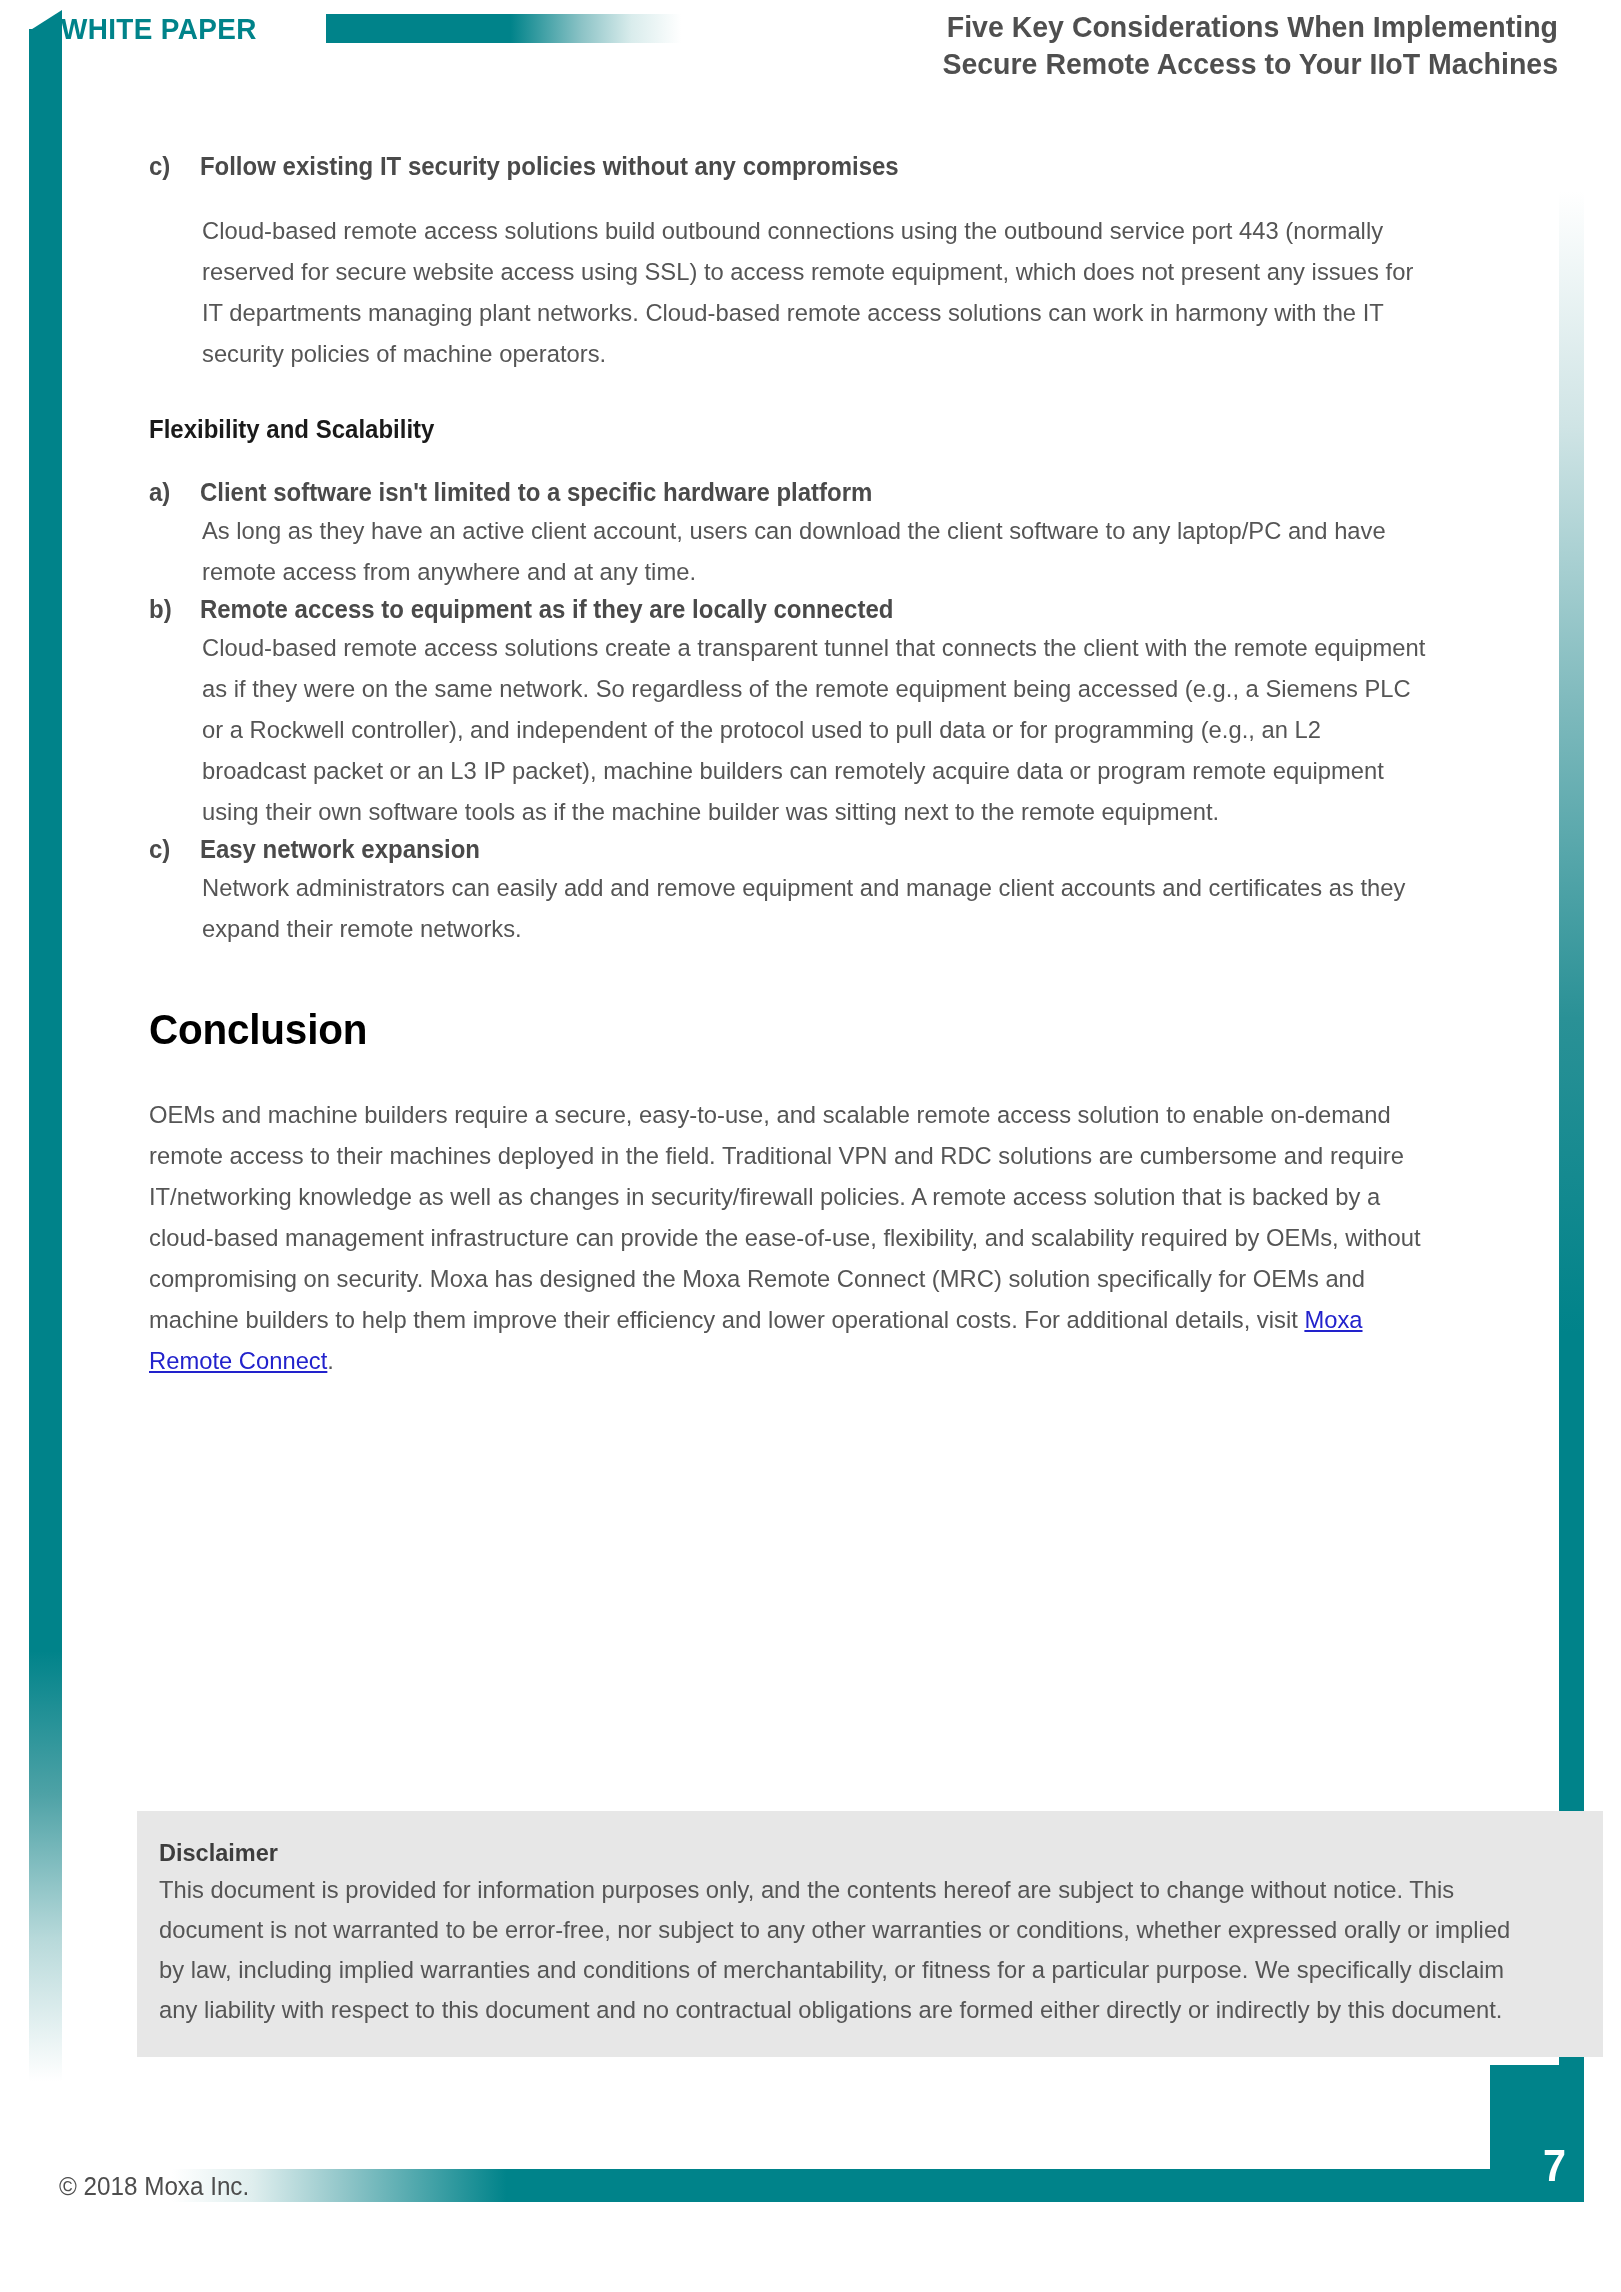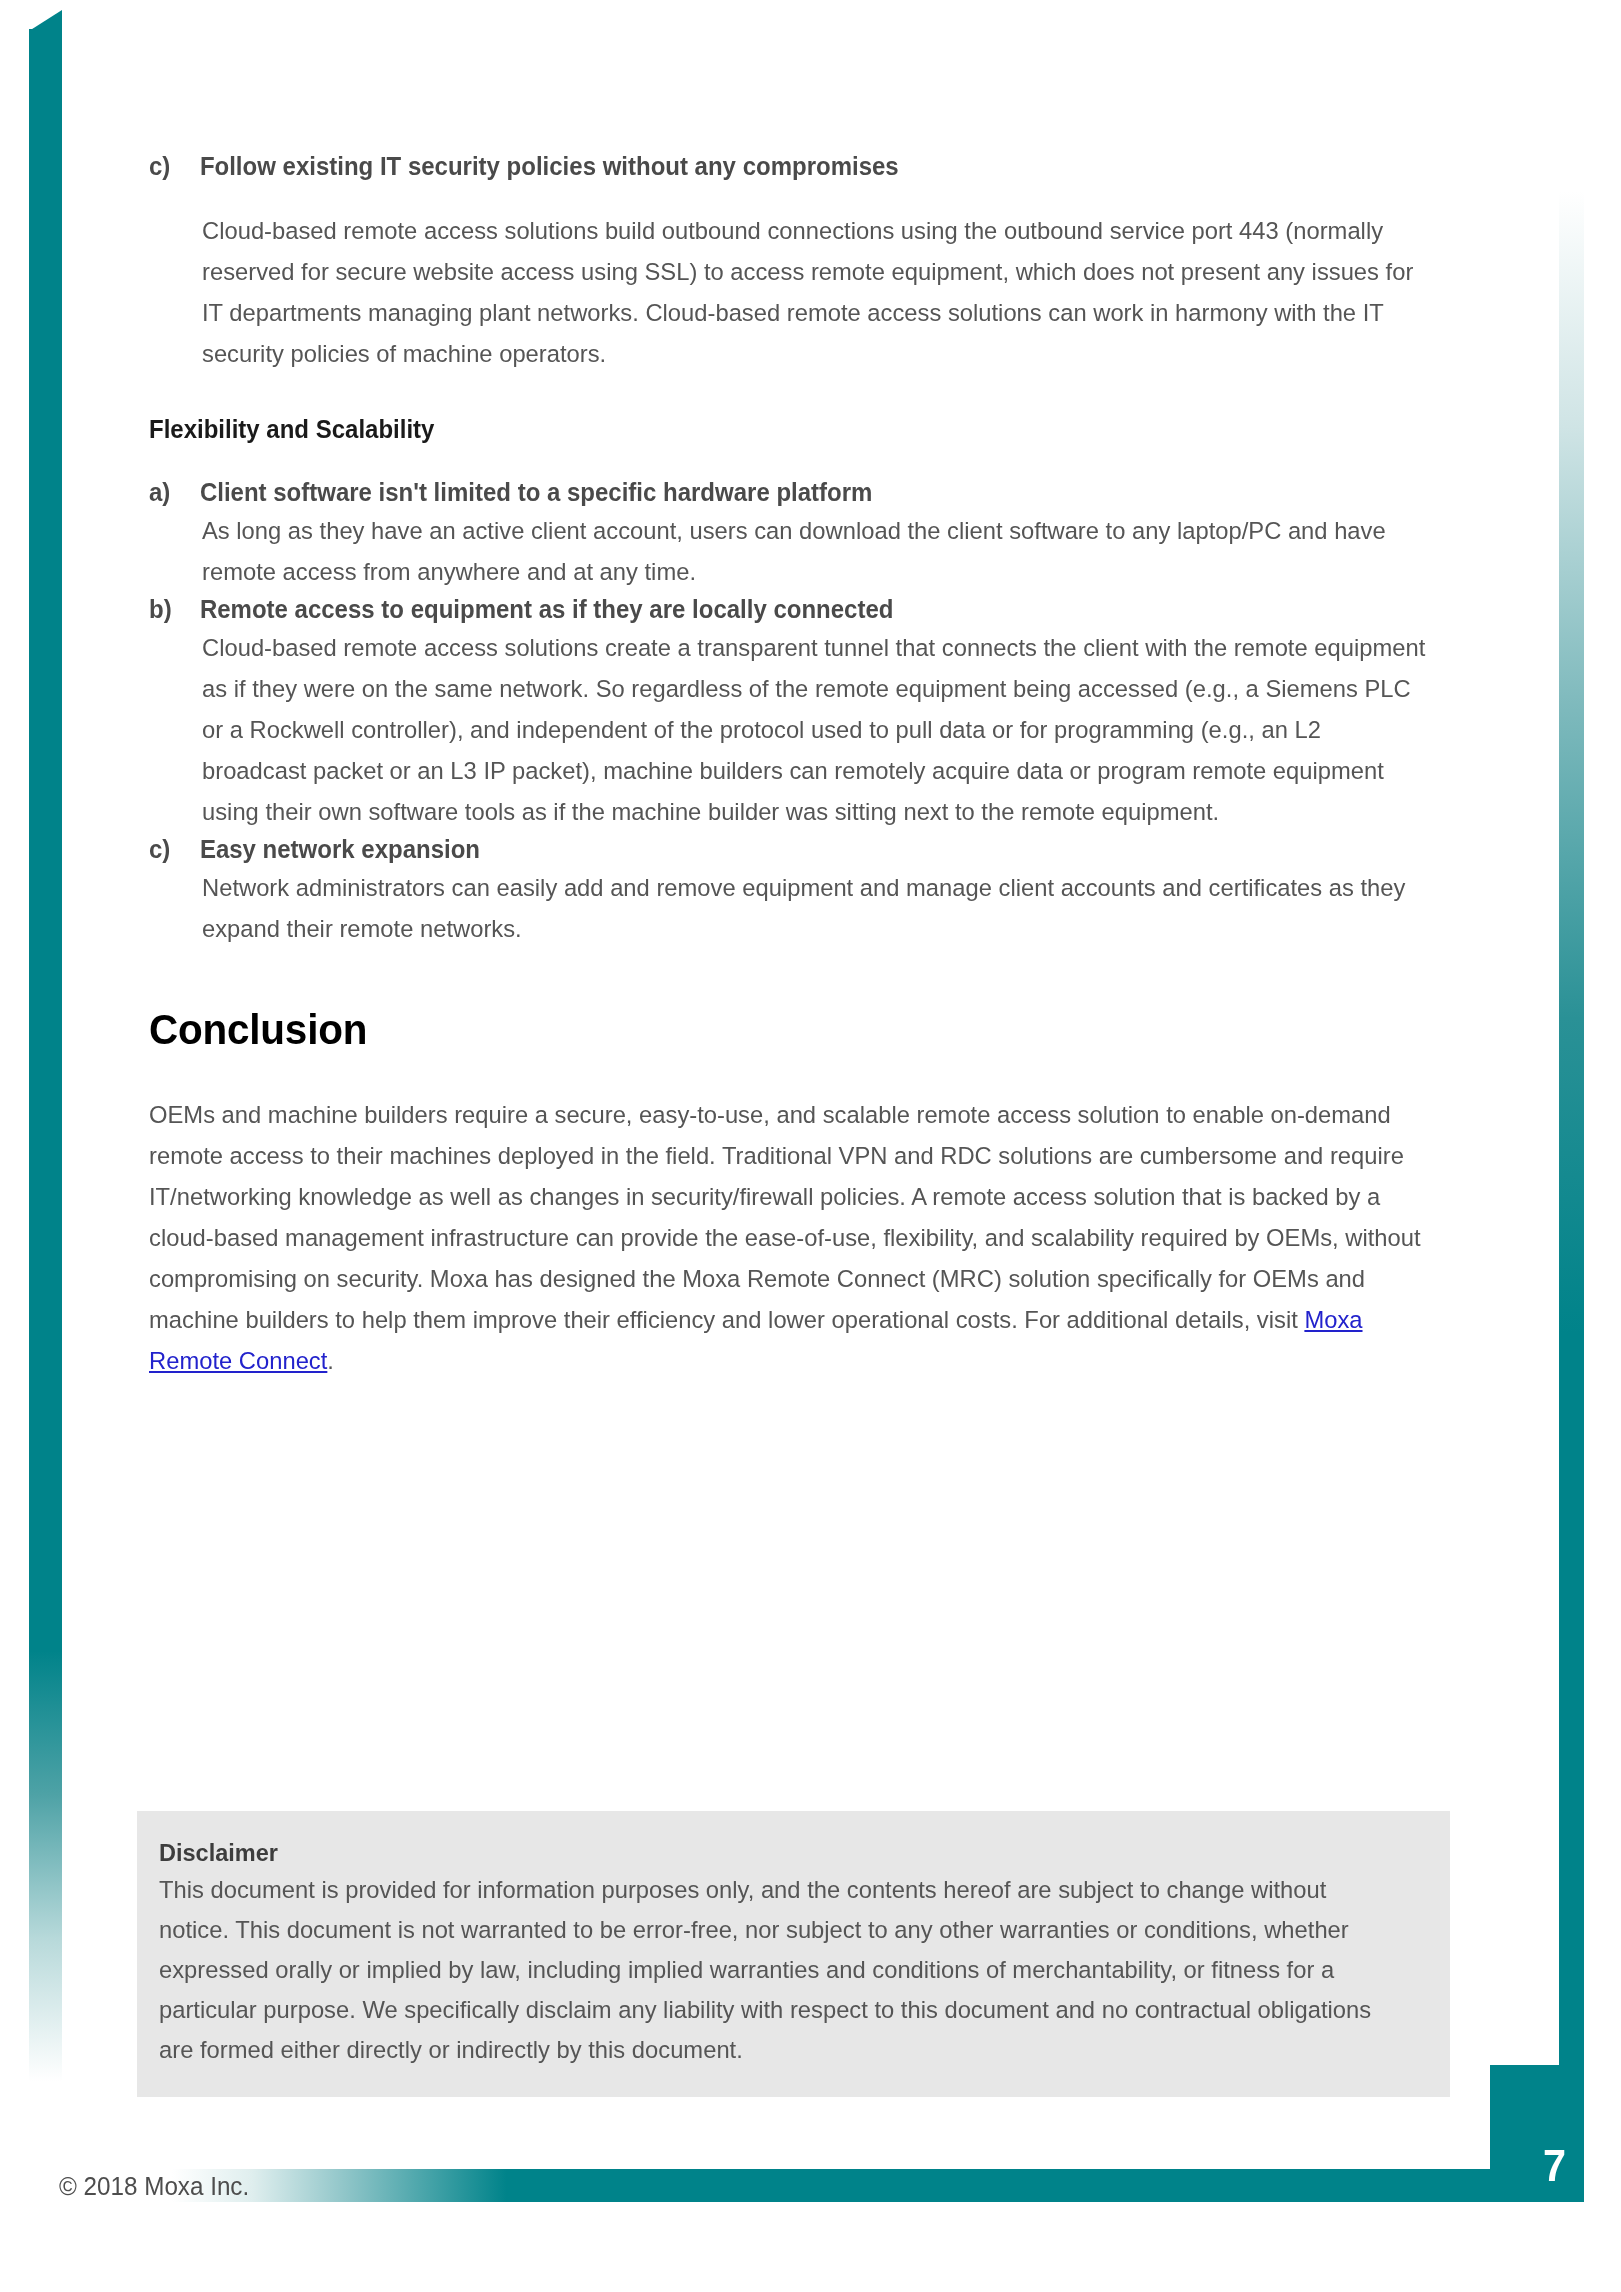--- a/index.html
+++ b/index.html
@@ -182,21 +182,21 @@
   .sp-26 { height: 25.5px; }
   .sp-30 { height: 29px; }
   .sp-40 { height: 39px; }
   .sp-56 { height: 55px; }
 
   
   .disclaimer {
     position: absolute;
     left: 137px;
     top: 1811px;
-    width: 1313px;
+    width: 1466px;
     background: #e7e7e7;
     padding: 23.5px 21.6px 27.4px 21.6px;
     box-sizing: border-box;
   }
   .disclaimer-title {
     color: #3d3d3d;
     font-weight: bold;
     font-size: 24.5px;
     line-height: 35px;
     transform: scaleX(0.96);
@@ -258,20 +258,28 @@
 </head>
 <body>
 
 <div id="page">
 
   <div class="left-bar-tip"></div>
   <div class="left-bar"></div>
 
   <div class="right-bar"></div>
 
+  <div class="header">
+    <div class="wp-label">WHITE PAPER</div>
+    <div class="wp-bar"></div>
+    <div class="header-title">
+      <div>Five Key Considerations When Implementing</div>
+      <div>Secure Remote Access to Your IIoT Machines</div>
+    </div>
+  </div>
 
   <div class="content">
 
     <div class="list-item">
       <div class="li-head">
         <span class="li-marker">c)</span>
         <span class="li-title">Follow existing IT security policies without any compromises</span>
       </div>
       <div class="sp-26"></div>
       <div class="li-body">Cloud-based remote access solutions build outbound connections using the outbound service port 443 (normally reserved for secure website access using SSL) to access remote equipment, which does not present any issues for IT departments managing plant networks. Cloud-based remote access solutions can work in harmony with the IT security policies of machine operators.</div>

